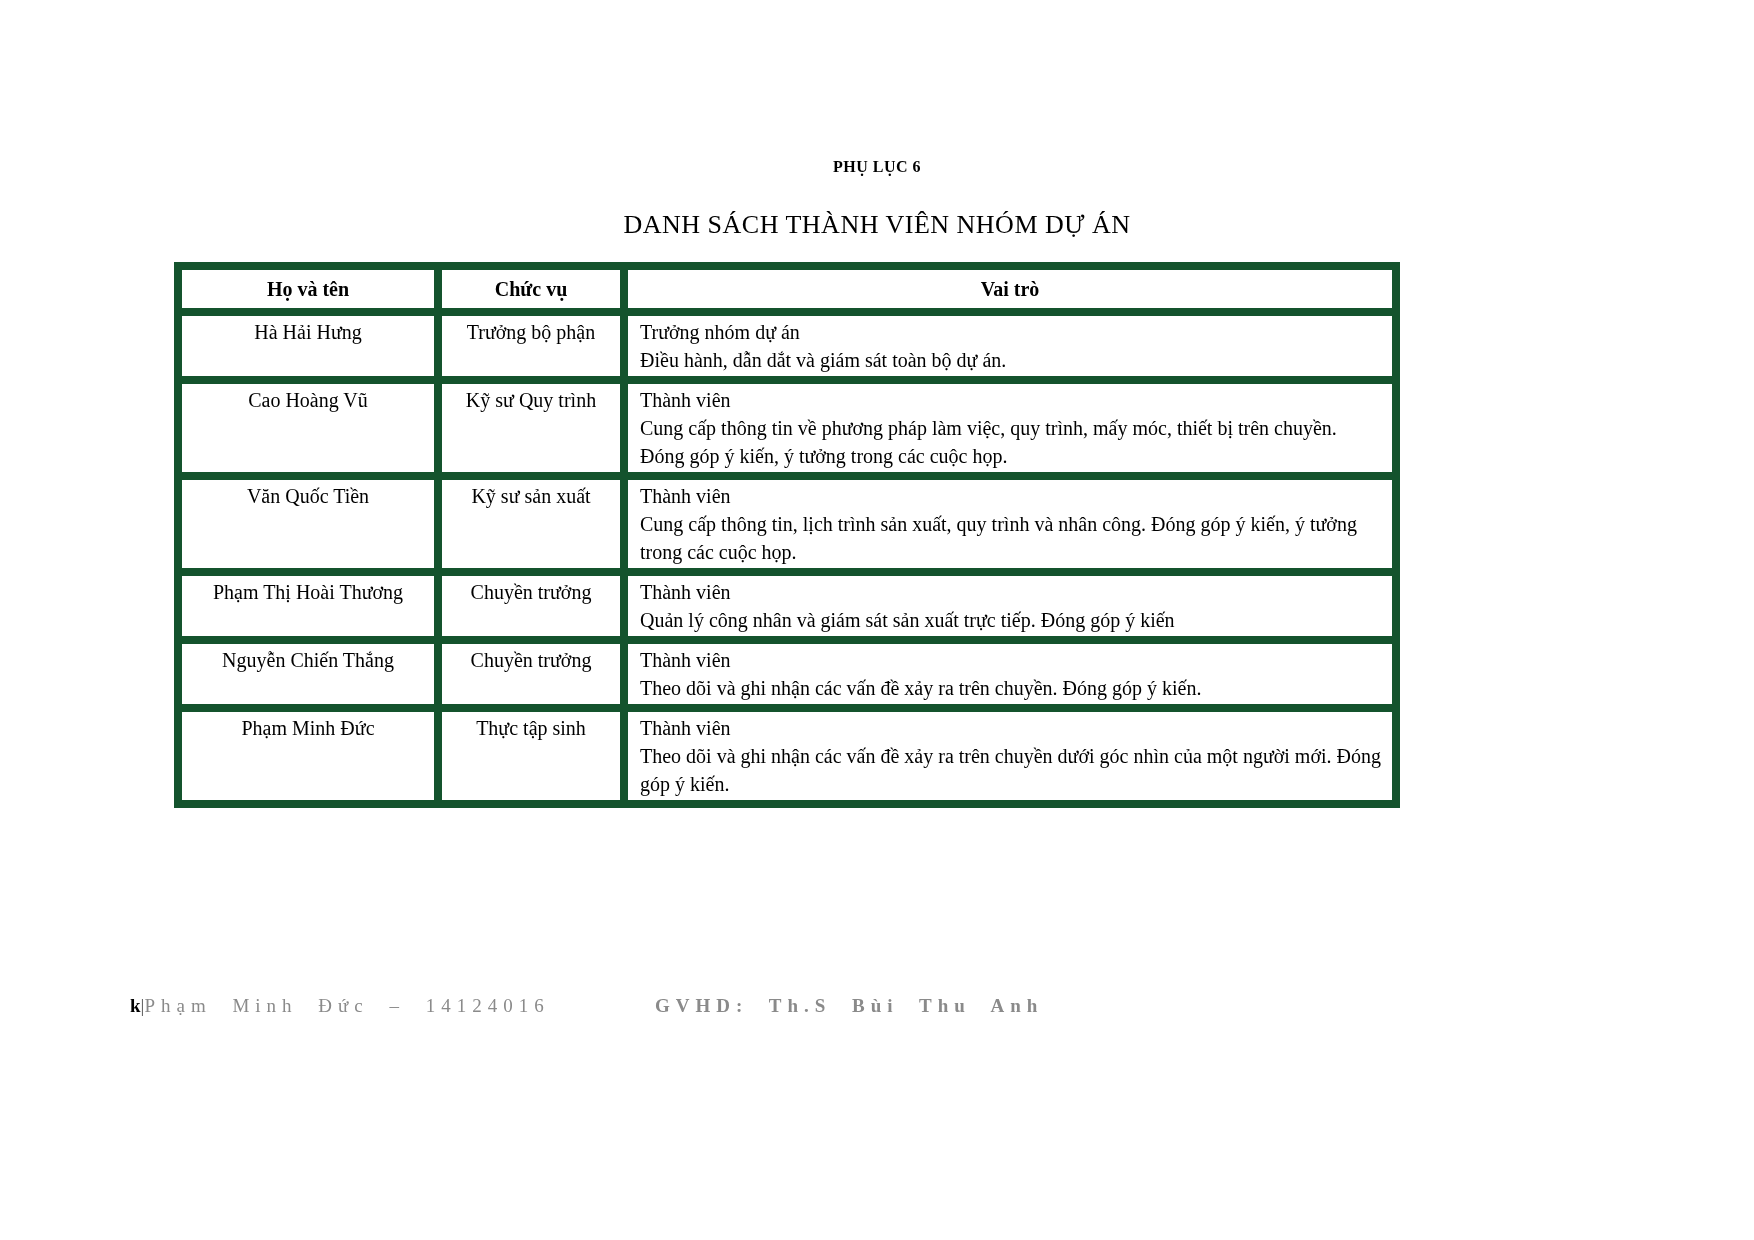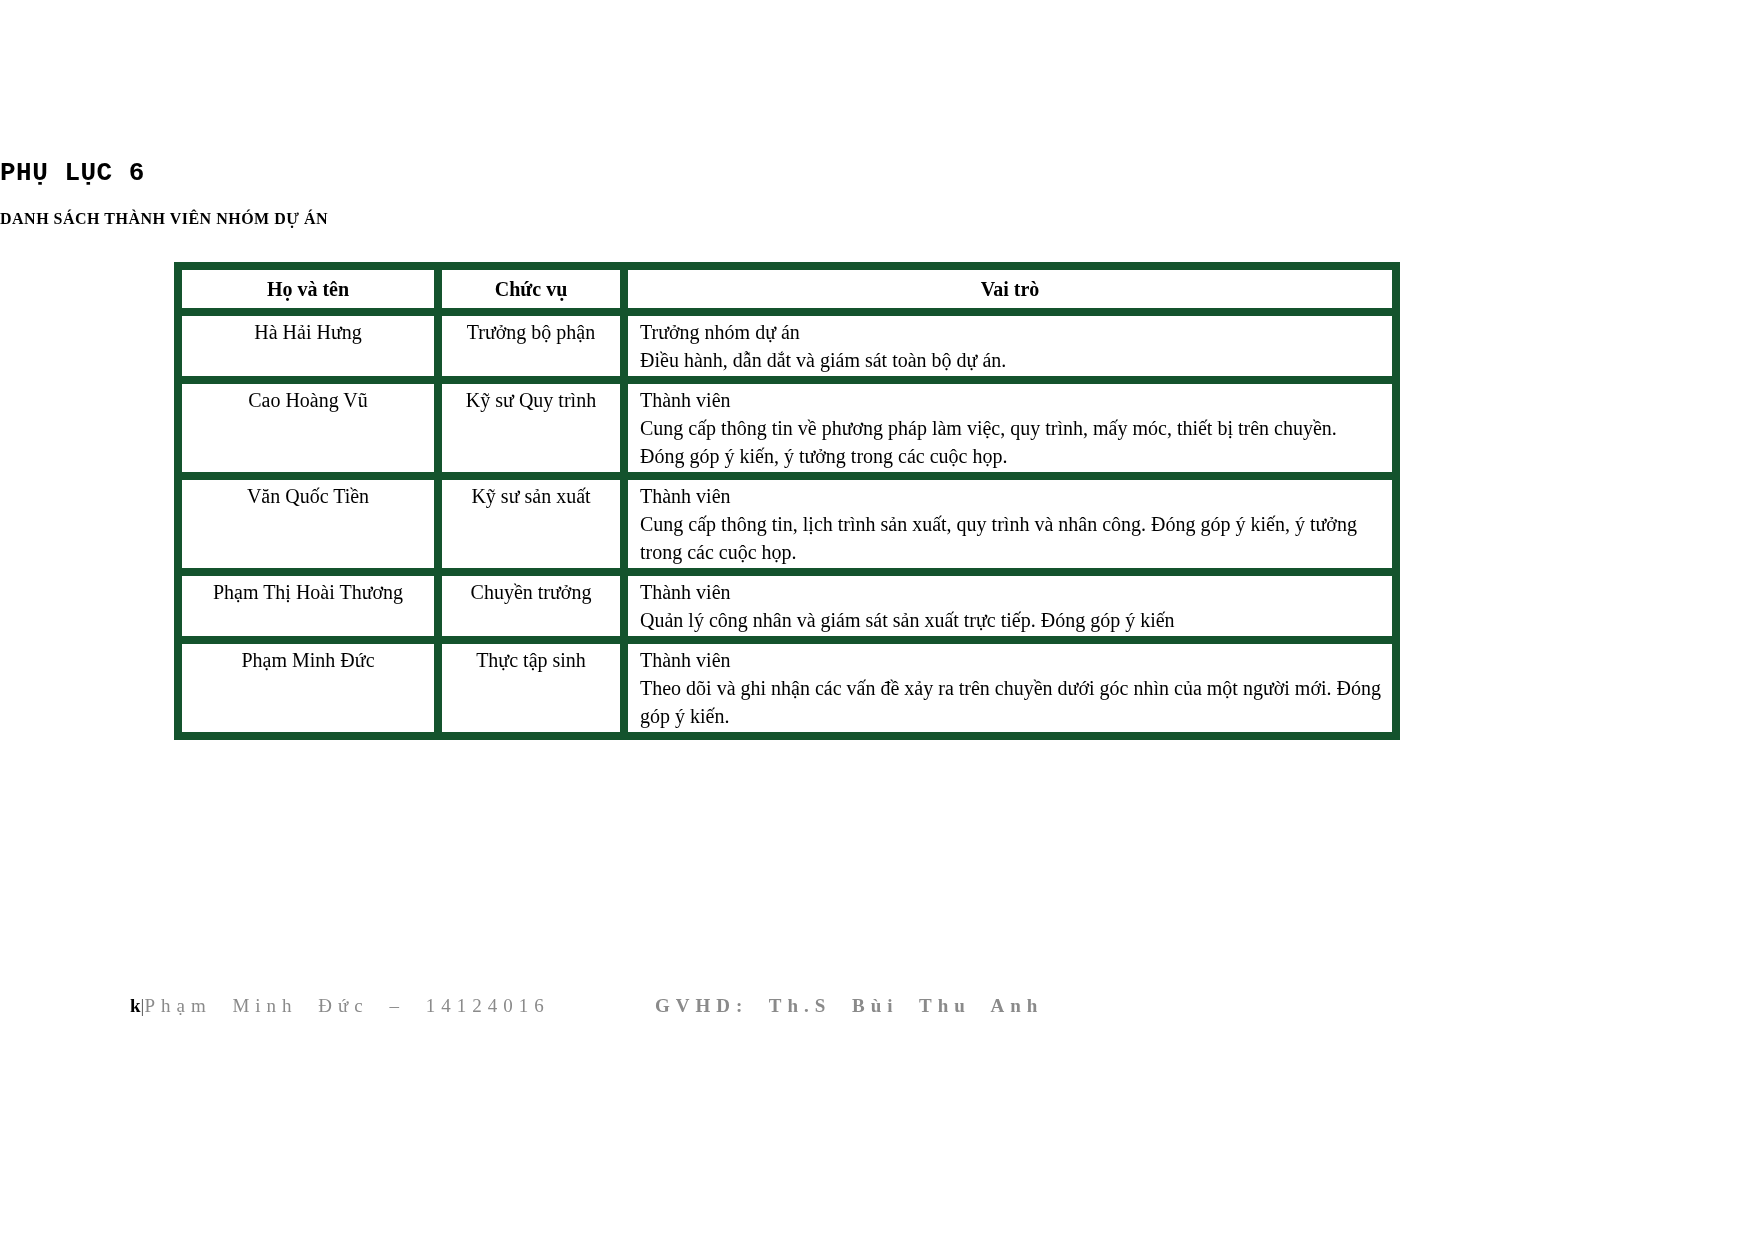--- a/index.html
+++ b/index.html
@@ -13,34 +13,33 @@
     width: 1754px;
     height: 1240px;
     background: #ffffff;
     overflow: hidden;
   }
   .doc-title {
     position: absolute;
     top: 158px;
     left: 0;
     width: 100%;
-    text-align: left;
-    font-size: 26px;
+    text-align: center;
+    font-size: 16px;
     font-weight: bold;
     letter-spacing: 0.5px;
-    font-family: Liberation Mono, monospace;
   }
   .doc-subtitle {
     position: absolute;
     top: 210px;
     left: 0;
     width: 100%;
-    text-align: left;
-    font-size: 16px;
-    font-weight: bold;
+    text-align: center;
+    font-size: 26px;
+    font-weight: normal;
     letter-spacing: 0.5px;
   }
   table.members {
     position: absolute;
     top: 262px;
     left: 174px;
     width: 1218px;
     border-collapse: collapse;
     table-layout: fixed;
     font-size: 20px;
@@ -138,20 +137,26 @@
         <td class="cell-pos">Kỹ sư sản xuất</td>
         <td class="cell-role">Thành viên
 Cung cấp thông tin, lịch trình sản xuất, quy trình và nhân công. Đóng góp ý kiến, ý tưởng trong các cuộc họp.</td>
       </tr>
       <tr class="h2">
         <td class="cell-name">Phạm Thị Hoài Thương</td>
         <td class="cell-pos">Chuyền trưởng</td>
         <td class="cell-role">Thành viên
 Quản lý công nhân và giám sát sản xuất trực tiếp. Đóng góp ý kiến</td>
       </tr>
+      <tr class="h2">
+        <td class="cell-name">Nguyễn Chiến Thắng</td>
+        <td class="cell-pos">Chuyền trưởng</td>
+        <td class="cell-role">Thành viên
+Theo dõi và ghi nhận các vấn đề xảy ra trên chuyền. Đóng góp ý kiến.</td>
+      </tr>
       <tr class="h3">
         <td class="cell-name">Phạm Minh Đức</td>
         <td class="cell-pos">Thực tập sinh</td>
         <td class="cell-role">Thành viên
 Theo dõi và ghi nhận các vấn đề xảy ra trên chuyền dưới góc nhìn của một người mới. Đóng góp ý kiến.</td>
       </tr>
     </tbody>
   </table>
 
   <div class="footer">

